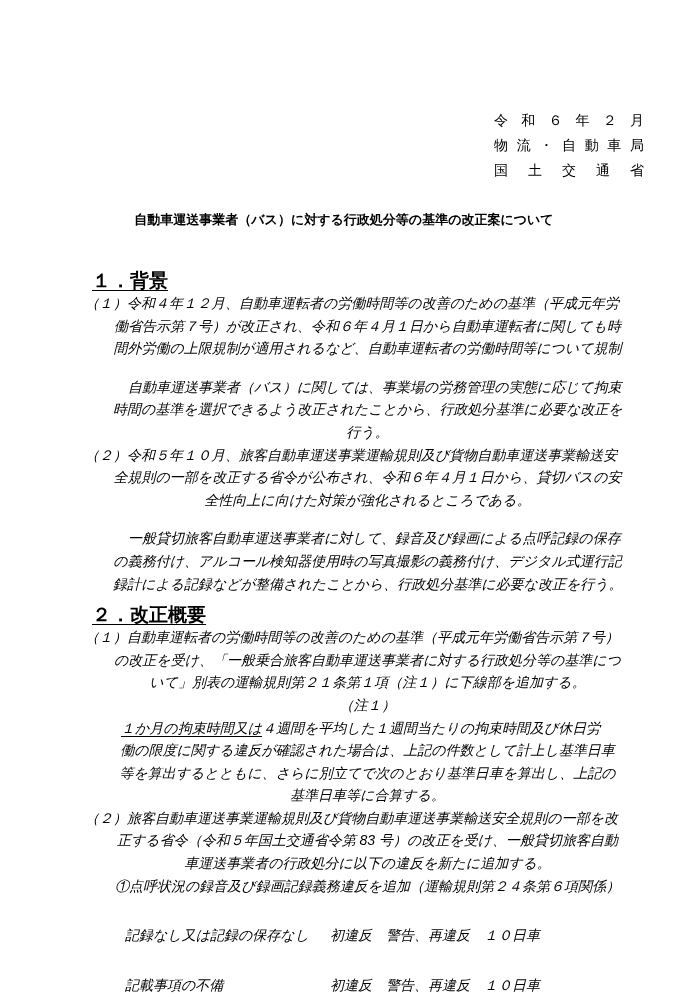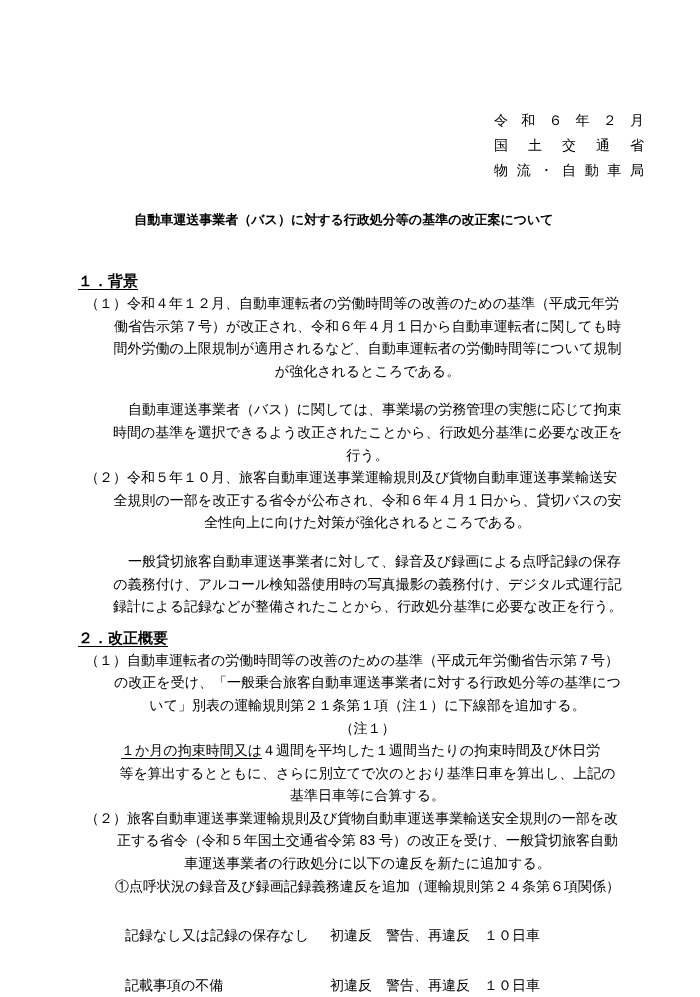--- a/index.html
+++ b/index.html
@@ -32,27 +32,28 @@
     margin: 25px 12px 0 0;
     font-size: 13px;
     font-weight: 700;
     line-height: 24px;
     text-align: center;
     white-space: nowrap;
   }
   .sec-heading {
     margin-top: 37px;
     font-weight: 700;
-    font-size: 15px;
+    font-size: 19px;
     line-height: 23px;
     text-decoration: underline;
     text-underline-offset: 3px;
+    margin-left: 14px;
   }
   .sec-heading.second { margin-top: 8px; }
-  .body-block { margin-left: 7px; }
+  .body-block { margin-left: 7px; font-style: italic; }
   .ln {
     line-height: 22.6px;
     white-space: nowrap;
   }
   .i2 { padding-left: 28px; text-align: center; }   
   .i3 { padding-left: 43px; margin-top: 16px; }   
   .i2b { padding-left: 36px; }  
   .iv { padding-left: 40px; margin-top: 27px; }   
   .u {
     text-decoration: underline;
@@ -60,53 +61,53 @@
   }
   .vname { display: inline-block; width: 205px; }
 </style>
 </head>
 <body>
 
 <div class="page">
 
   <div class="doc-header">
     <div class="hline">令和６年２月</div>
+    <div class="hline">物流・自動車局</div>
     <div class="hline">国土交通省</div>
-    <div class="hline">物流・自動車局</div>
   </div>
 
   <div class="title">自動車運送事業者（バス）に対する行政処分等の基準の改正案について</div>
 
   <div class="sec-heading">１．背景</div>
 
   <div class="body-block">
     <div class="ln">（１）令和４年１２月、自動車運転者の労働時間等の改善のための基準（平成元年労</div>
     <div class="ln i2">働省告示第７号）が改正され、令和６年４月１日から自動車運転者に関しても時</div>
     <div class="ln i2">間外労働の上限規制が適用されるなど、自動車運転者の労働時間等について規制</div>
-    <div class="ln i2">が強化されるところである。</div>
     <div class="ln i3">自動車運送事業者（バス）に関しては、事業場の労務管理の実態に応じて拘束</div>
     <div class="ln i2">時間の基準を選択できるよう改正されたことから、行政処分基準に必要な改正を</div>
     <div class="ln i2">行う。</div>
     <div class="ln">（２）令和５年１０月、旅客自動車運送事業運輸規則及び貨物自動車運送事業輸送安</div>
     <div class="ln i2">全規則の一部を改正する省令が公布され、令和６年４月１日から、貸切バスの安</div>
     <div class="ln i2">全性向上に向けた対策が強化されるところである。</div>
     <div class="ln i3">一般貸切旅客自動車運送事業者に対して、録音及び録画による点呼記録の保存</div>
     <div class="ln i2">の義務付け、アルコール検知器使用時の写真撮影の義務付け、デジタル式運行記</div>
     <div class="ln i2">録計による記録などが整備されたことから、行政処分基準に必要な改正を行う。</div>
   </div>
 
   <div class="sec-heading second">２．改正概要</div>
 
   <div class="body-block">
     <div class="ln">（１）自動車運転者の労働時間等の改善のための基準（平成元年労働省告示第７号）</div>
     <div class="ln i2">の改正を受け、「一般乗合旅客自動車運送事業者に対する行政処分等の基準につ</div>
     <div class="ln i2">いて」別表の運輸規則第２１条第１項（注１）に下線部を追加する。</div>
 
     <div class="ln i2">（注１）</div>
     <div class="ln i2b"><span class="u">１か月の拘束時間又は</span><span>４週間を平均した１週間当たりの拘束時間及び休日労</span></div>
+    <div class="ln i2">働の限度に関する違反が確認された場合は、上記の件数として計上し基準日車</div>
     <div class="ln i2">等を算出するとともに、さらに別立てで次のとおり基準日車を算出し、上記の</div>
     <div class="ln i2">基準日車等に合算する。</div>
 
     <div class="ln">（２）旅客自動車運送事業運輸規則及び貨物自動車運送事業輸送安全規則の一部を改</div>
     <div class="ln i2">正する省令（令和５年国土交通省令第 83 号）の改正を受け、一般貸切旅客自動</div>
     <div class="ln i2">車運送事業者の行政処分に以下の違反を新たに追加する。</div>
 
     <div class="ln i2">①点呼状況の録音及び録画記録義務違反を追加（運輸規則第２４条第６項関係）</div>
 
     <div class="ln iv">

